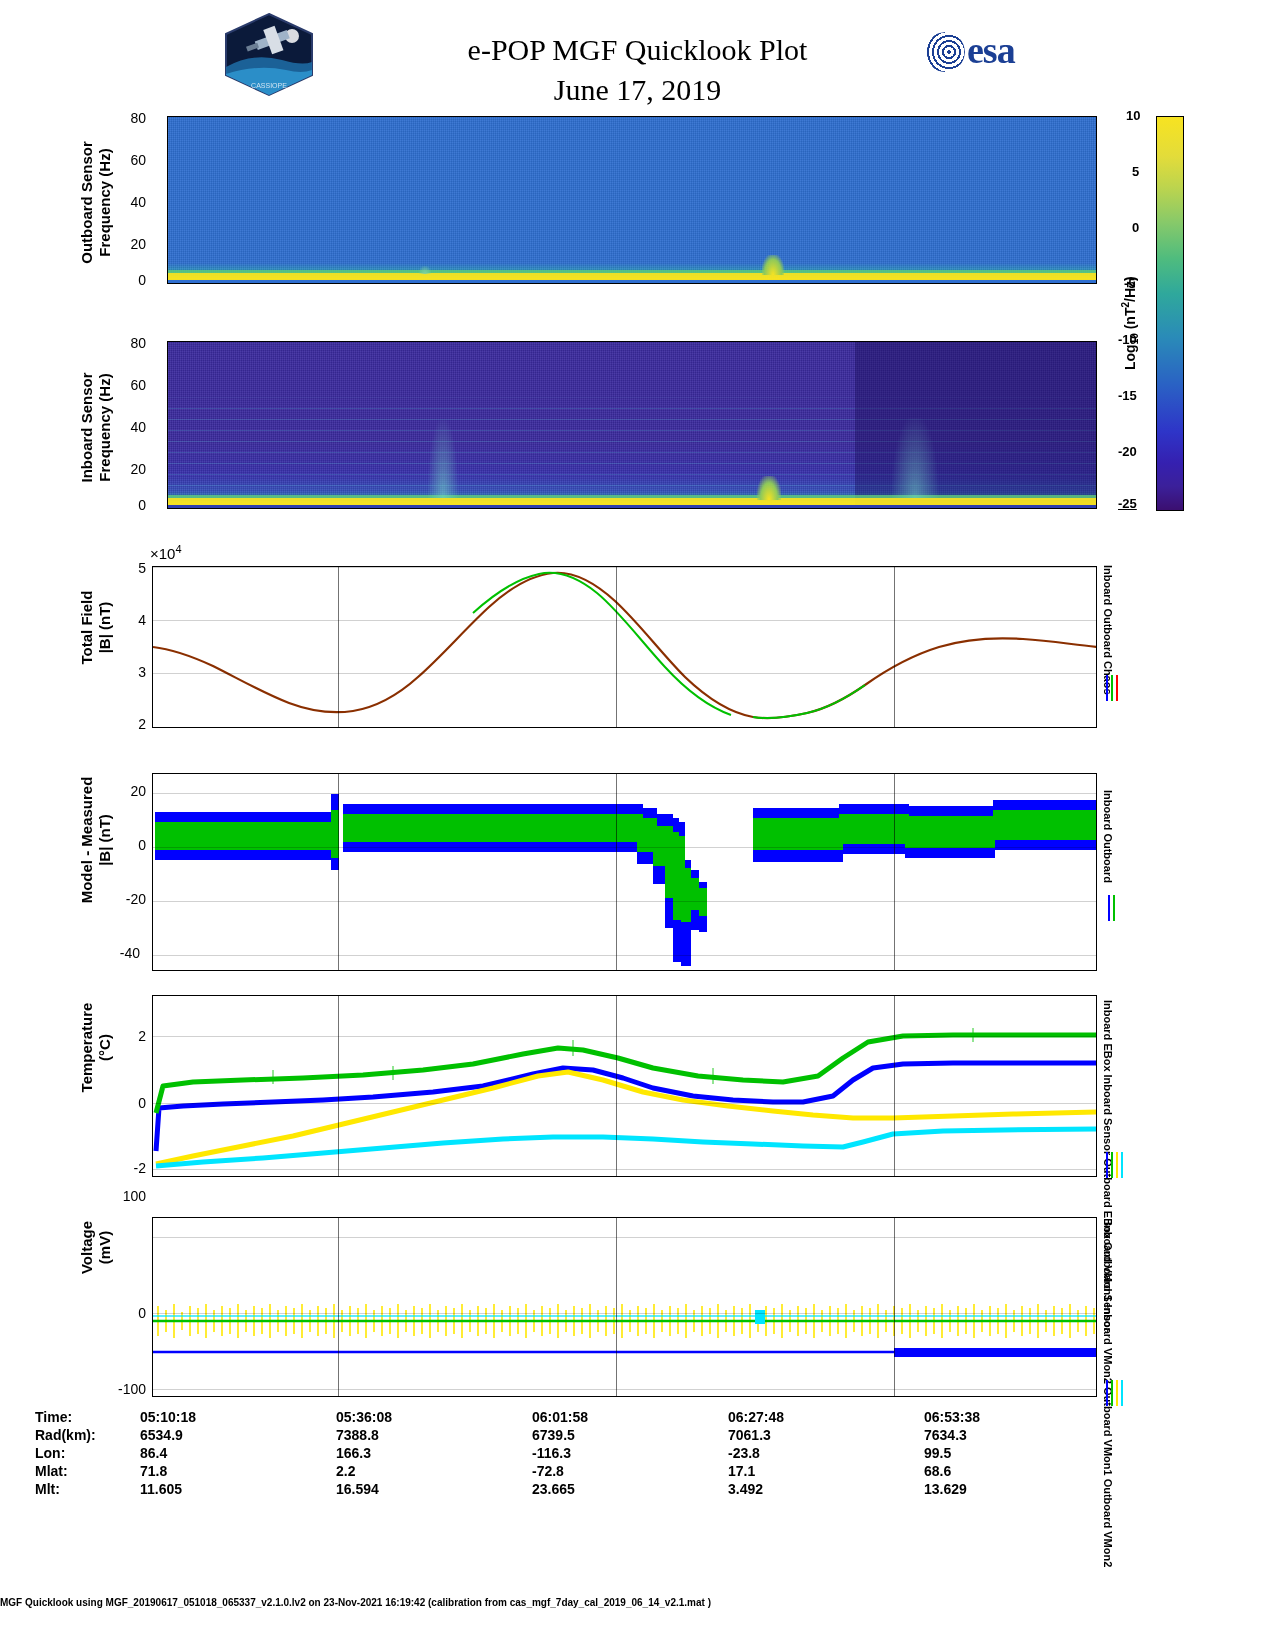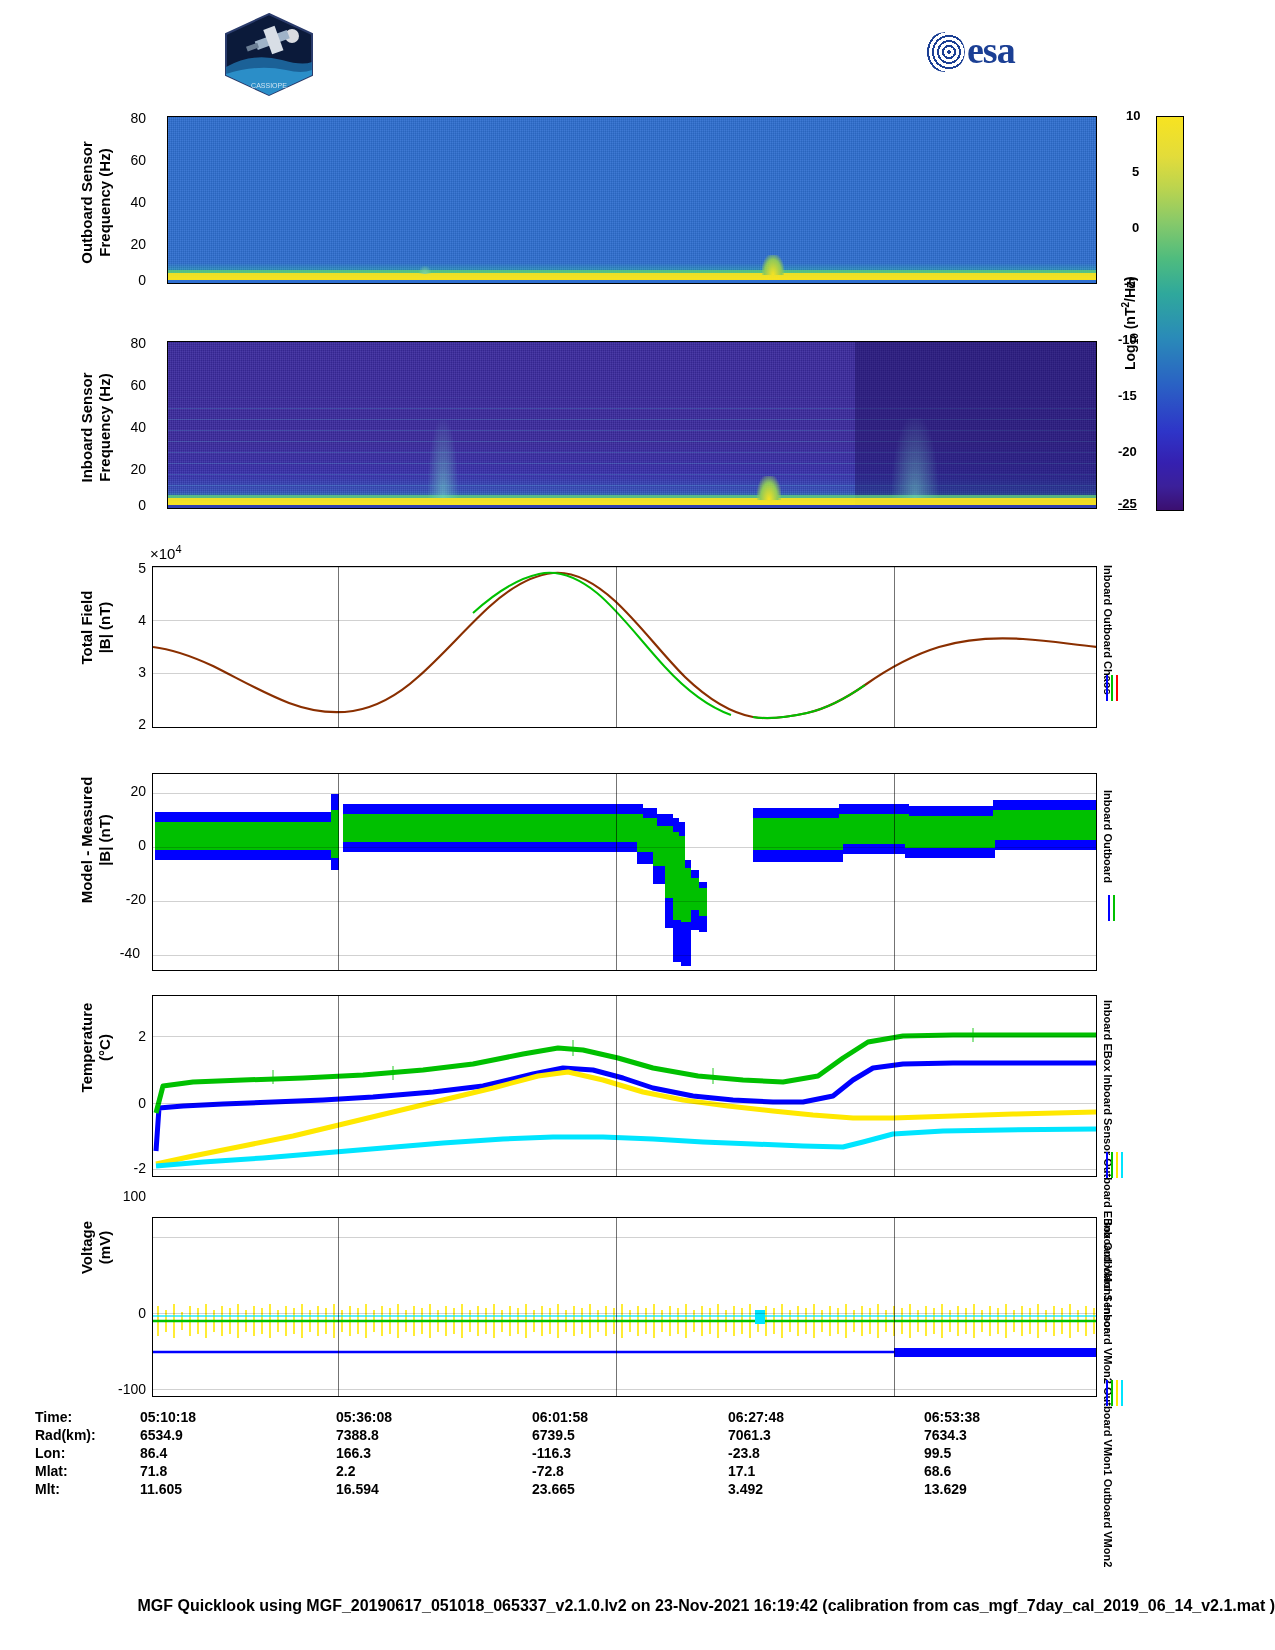--- a/index.html
+++ b/index.html
@@ -72,22 +72,22 @@
   }
 
   
   .info{position:absolute;left:0;top:1408px;width:1275px;font-size:14px;font-weight:bold;}
   .info table{border-collapse:collapse;font-size:14px;font-weight:bold;}
   .info td{padding:1px 0;}
   .info td.lab{width:105px;padding-left:35px;}
   .info td.val{width:196px;text-align:left;}
 
   .footer{
-    position:absolute;left:0;top:1597px;width:1275px;text-align:right;
-    font-size:16px;font-weight:bold;
+    position:absolute;left:0;top:1597px;width:1275px;text-align:left;
+    font-size:10px;font-weight:bold;
   }
 
   svg{display:block;}
 </style>
 </head>
 <body>
 
 <div class="page">
 
   <div class="logo-sat">
@@ -98,20 +98,24 @@
         <rect x="0" y="8" width="34" height="9" fill="#9fb3c8"></rect>
         <rect x="12" y="0" width="12" height="26" fill="#d8dee6"></rect>
         <rect x="-10" y="10" width="12" height="5" fill="#6c7f95"></rect>
       </g>
       <path d="M4 55 Q30 40 60 48 Q80 54 90 50 L90 63 L47 83 L4 63 Z" fill="#1f6fa8" opacity=".85"></path>
       <path d="M4 62 Q35 52 64 58 Q80 62 90 58 L90 63 L47 83 L4 63 Z" fill="#2f9ad4" opacity=".8"></path>
       <text x="47" y="76" font-size="7" fill="#cfe3f2" text-anchor="middle" font-family="Liberation Sans, sans-serif">CASSIOPE</text>
     </svg>
   </div>
 
+  <div class="title">
+    <span>e-POP MGF Quicklook Plot</span>
+    <span class="l2">June 17, 2019</span>
+  </div>
 
   <div class="esa-logo">
     <div class="esa-swirl"></div>
     <div class="esa-text">esa</div>
   </div>
 
   <div class="ylabel" style="left:78px;top:295px;width:185px;">Outboard Sensor<br>Frequency (Hz)</div>
   <div class="ytick" style="left:100px;top:110px;">80</div>
   <div class="ytick" style="left:100px;top:152px;">60</div>
   <div class="ytick" style="left:100px;top:194px;">40</div>

